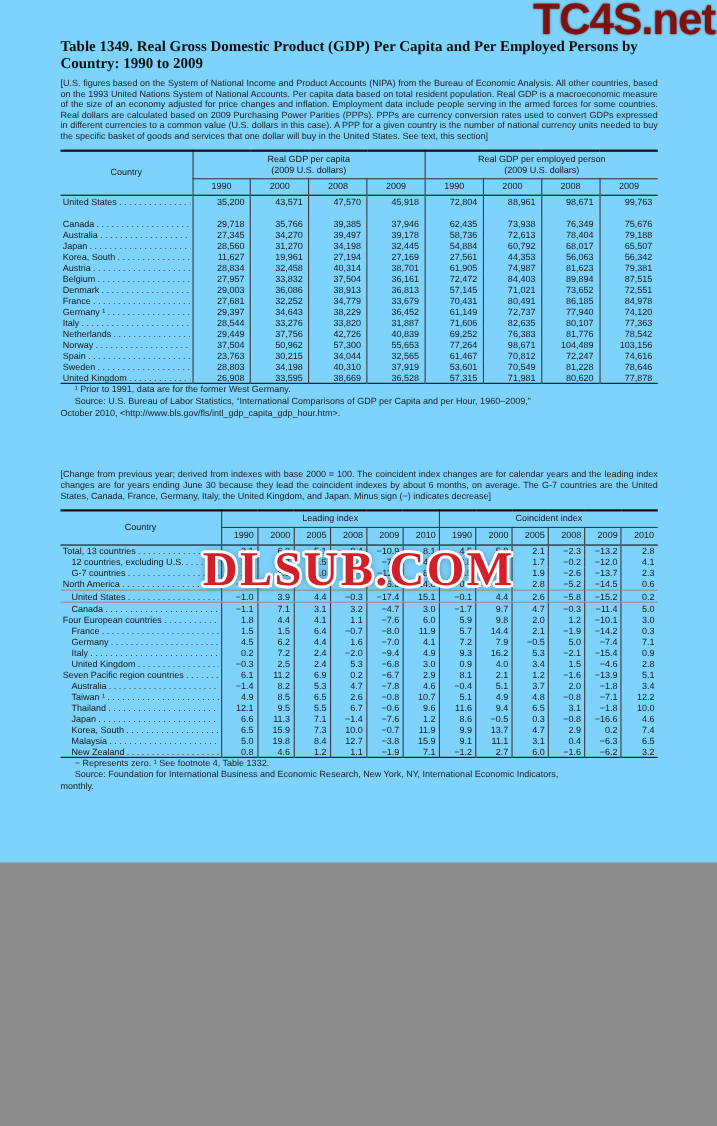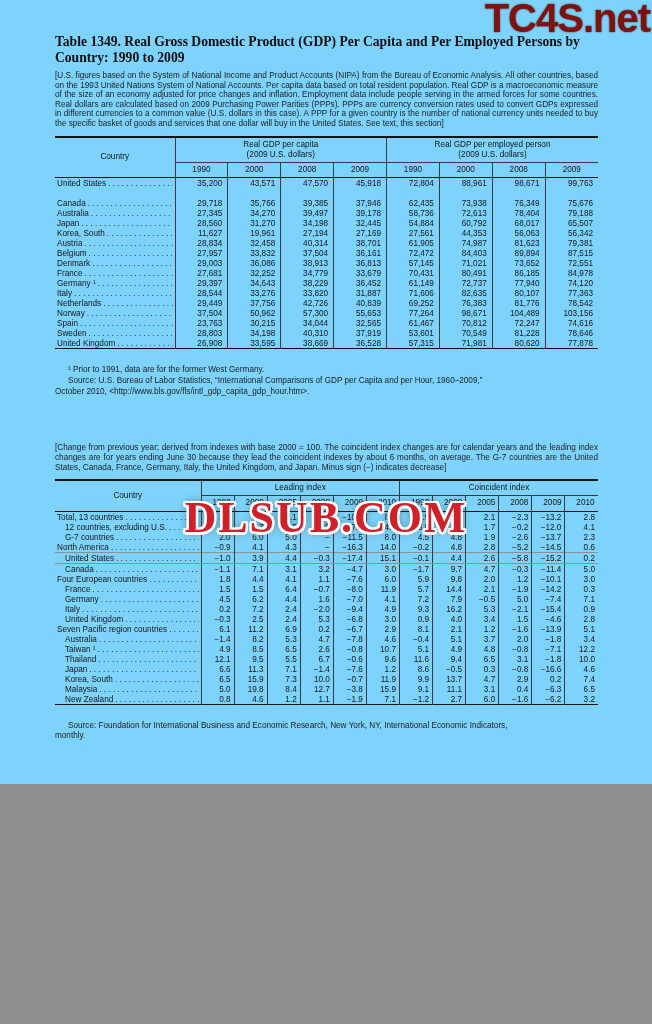--- a/index.html
+++ b/index.html
@@ -18,21 +18,21 @@
   .t1350 td.num{padding-right:3px}
   td.lbl{overflow:hidden}
   .lbl-in{display:flex;align-items:center}
   .nm{white-space:nowrap}
   .dots{flex:1 1 auto;white-space:nowrap;overflow:hidden;color:#2a2a2a;margin-left:2px;font-weight:normal}
   .dots::before{content:". . . . . . . . . . . . . . . . . . . . . . . . . . . . . . . . . . . . . . ."}
   tr.bold{font-weight:bold}
   tr.indent td.lbl{padding-left:10px}
   .t1349 tbody tr.gap td{padding-bottom:10px}
   tr.usrule td{border-top:1px solid #909090;border-bottom:1px solid #909090}
-  .fnblock{margin-top:16px}
+  .fnblock{margin-top:0}
   .fn{font-size:8.2px;line-height:1.3;margin:0;color:#1c1c1c}
   .fn.ind{padding-left:13px}
   .it{}
   .sec2{margin-top:46px}
   .footer-line{position:absolute;right:52px;top:914px;font-size:11px;color:#101010}
   .footer-line b{margin-left:9px;font-size:11.5px}
   .credit{position:absolute;left:55px;top:937px;font-size:7.8px;color:#222}
   .wm{position:absolute;font-weight:bold;white-space:nowrap;pointer-events:none}
   .wm-top{top:-4px;right:2px;font-size:40px;letter-spacing:-1px;font-family:"Liberation Sans",sans-serif;text-shadow:0 0 2px rgba(80,10,8,.8)}
   .wm-mid{top:492px;left:50%;transform:translateX(-50%);font-family:"Liberation Serif",serif;font-size:44px;letter-spacing:2px;
@@ -770,20 +770,21 @@
               <td class="num">2.7</td>
               <td class="num">6.0</td>
               <td class="num">−1.6</td>
               <td class="num">−6.2</td>
               <td class="num">3.2</td>
             </tr>
           </tbody>
       </table>
 
       <div class="fnblock">
+        <p class="fn ind">− Represents zero.  ¹ See footnote 4, Table 1332.</p>
         <p class="fn ind"><span>Source: Foundation for International Business and Economic Research, New York, NY, </span><span class="it">International Economic Indicators</span><span>,</span></p>
         <p class="fn">monthly.</p>
       </div>
     </div>
   </div>
 
   <div class="footer-line">
     <span>International Statistics</span><b>847</b>
   </div>
   <div class="credit">U.S. Census Bureau, Statistical Abstract of the United States: 2012</div>

